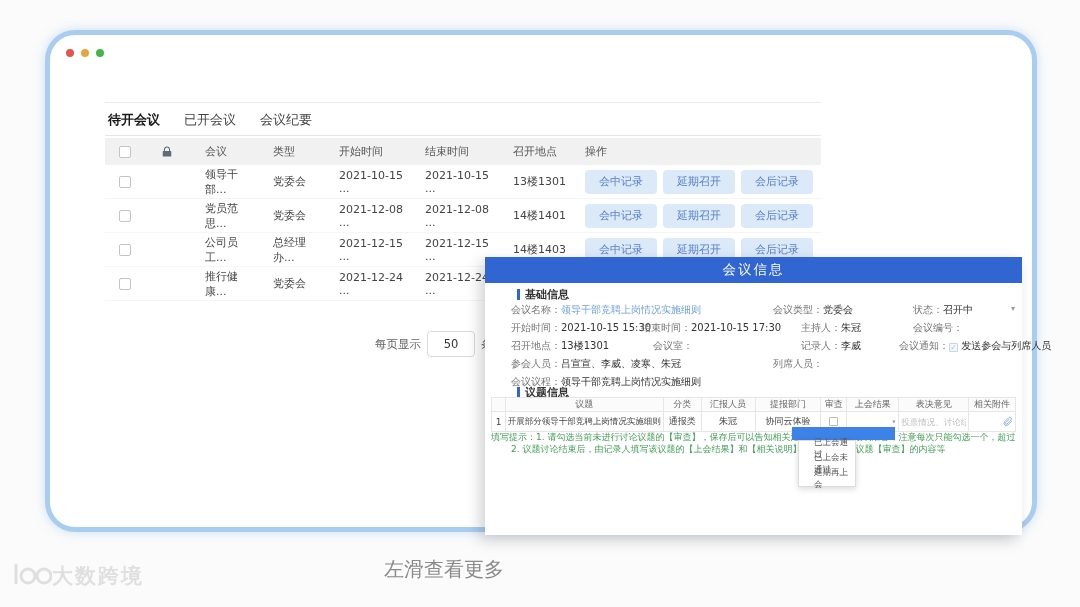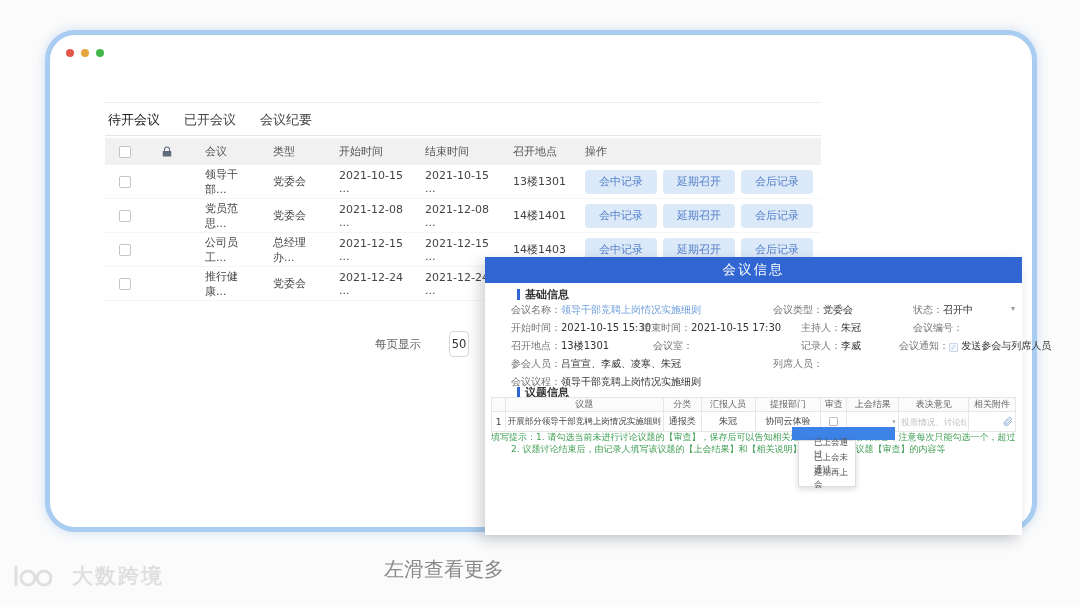--- a/index.html
+++ b/index.html
@@ -10,41 +10,41 @@
     background:#fff; border:5px solid #a9cdf0; border-radius:30px;
     box-shadow:0 0 12px rgba(120,170,230,.35); }
 
   .dots { position:absolute; left:16px; top:14px; display:flex; gap:7px; }
   .dot { width:8px; height:8px; border-radius:50%; }
 
   
   .panel { position:absolute; left:55px; top:60px; width:716px; }
   .panel-topline { position:absolute; left:0; top:7px; width:716px; height:1px; background:#ececec; }
   .tabs { position:absolute; left:3px; top:16px; display:flex; gap:24px; font-size:13px; color:#444; }
-  .tab.active { font-weight:normal; color:#1a1a1a; }
+  .tab.active { font-weight:bold; color:#1a1a1a; }
   .tabs-divider { position:absolute; left:0; top:40px; width:716px; height:1px; background:#e6e6e6; }
 
   .thead, .trow { display:flex; align-items:center; width:716px; }
   .thead { position:absolute; left:0; top:43px; height:27px; background:#f1f1f1; font-size:11px; color:#555; }
   .trow { position:absolute; left:0; height:34px; font-size:11px; color:#444; border-bottom:1px solid #f5f5f5; background:#fff; }
   .c-check { width:40px; display:flex; justify-content:center; }
   .c-lock { width:44px; display:flex; justify-content:center; }
   .c-meeting { width:68px; padding-left:16px; }
   .c-type { width:66px; padding-left:16px; }
   .c-start { width:86px; padding-left:16px; }
   .c-end { width:88px; padding-left:16px; }
   .c-loc { width:72px; padding-left:16px; }
   .c-actions { width:252px; padding-left:16px; display:flex; gap:6px; }
   .cb { width:12px; height:12px; border:1px solid #c4c4c4; border-radius:2px; background:#fff; }
   .btn { width:72px; height:24px; border-radius:4px; background:#dce9f9; color:#5580c9;
     font-size:11px; display:flex; align-items:center; justify-content:center; cursor:pointer; }
 
-  .pager { position:absolute; left:325px; top:296px; display:flex; align-items:center; gap:28px;
+  .pager { position:absolute; left:325px; top:296px; display:flex; align-items:center; gap:6px;
     font-size:11.5px; color:#666; }
-  .pager-box { width:20px; height:26px; border:1px solid #d9d9d9; border-radius:4px;
+  .pager-box { width:48px; height:26px; border:1px solid #d9d9d9; border-radius:4px;
     display:flex; align-items:center; justify-content:center; color:#333; }
 
   
   .dialog { position:absolute; left:435px; top:222px; width:537px; height:278px; background:#fff;
     box-shadow:-5px 5px 14px rgba(0,0,0,.18); z-index:10; }
   .dialog-title { height:26px; background:#3166d2; color:#fff; font-size:13.5px; letter-spacing:2px;
     display:flex; align-items:center; justify-content:center; }
   .sect { position:absolute; left:8px; display:flex; align-items:center; gap:5px;
     font-size:11px; font-weight:bold; color:#333;padding-left:24px; }
   .sect::before { content:""; width:3px; height:11px; background:#3166d2; display:inline-block; }
@@ -72,21 +72,21 @@
   .hint { position:absolute; font-size:9px; color:#3f9e54; white-space:nowrap; overflow:hidden; }
 
   .dd-bar { position:absolute; left:307px; top:170px; width:103px; height:13px; background:#3d82e6; z-index:12; }
   .dd-menu { position:absolute; left:313px; top:183px; width:58px; background:#fff;
     border:1px solid #ddd; box-shadow:0 2px 6px rgba(0,0,0,.15); z-index:12; }
   .dd-item { height:15px; display:flex; align-items:center; padding-left:15px; font-size:8.5px; color:#555; cursor:pointer; }
 
   
   .swipe { position:absolute; left:0; top:556px; width:888px; text-align:center;
     font-size:20px; color:#8a8a8a; }
-  .watermark { position:absolute; left:12px; top:562px; display:flex; align-items:flex-end; gap:20px;
+  .watermark { position:absolute; left:12px; top:562px; display:flex; align-items:flex-start; gap:0;
     opacity:.14; }
   .watermark .wm-text { font-size:21px; font-weight:bold; color:#3a3a3a; letter-spacing:2px; }
 </style>
 </head>
 <body>
 
 <div class="card">
   <div class="dots">
     <span class="dot" style="background:#e2574c"></span>
     <span class="dot" style="background:#e5a73b"></span>

